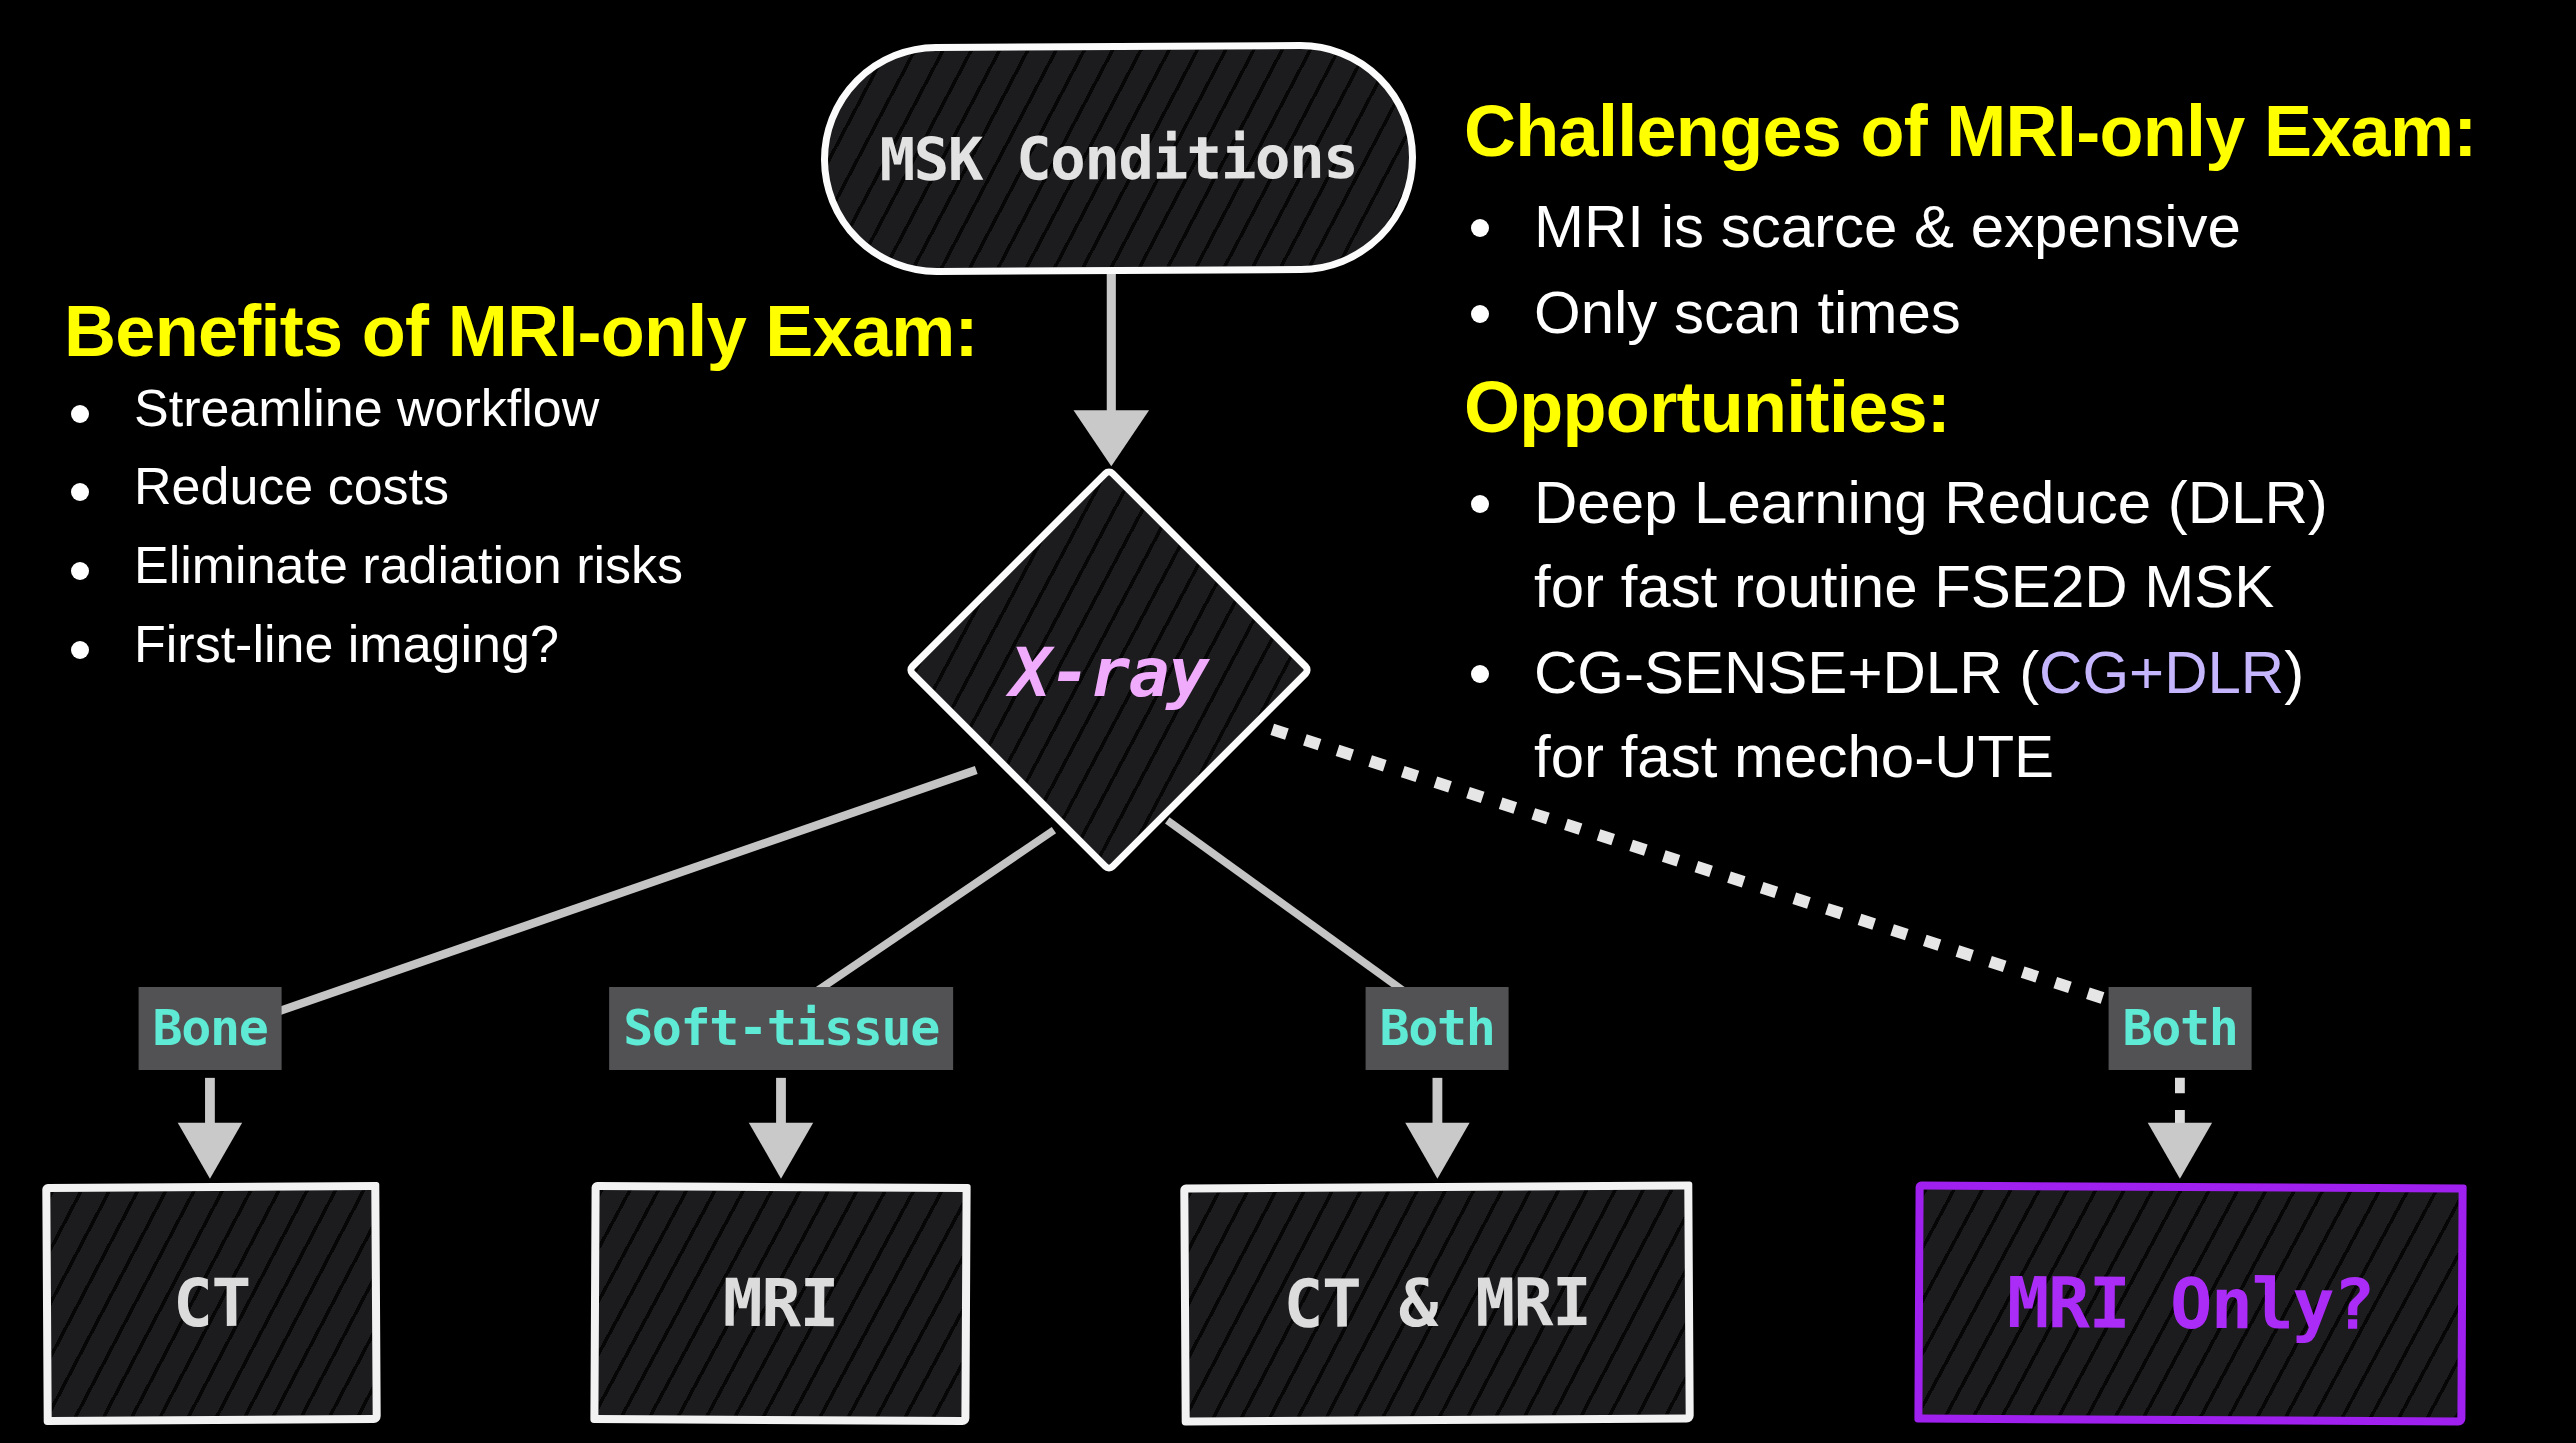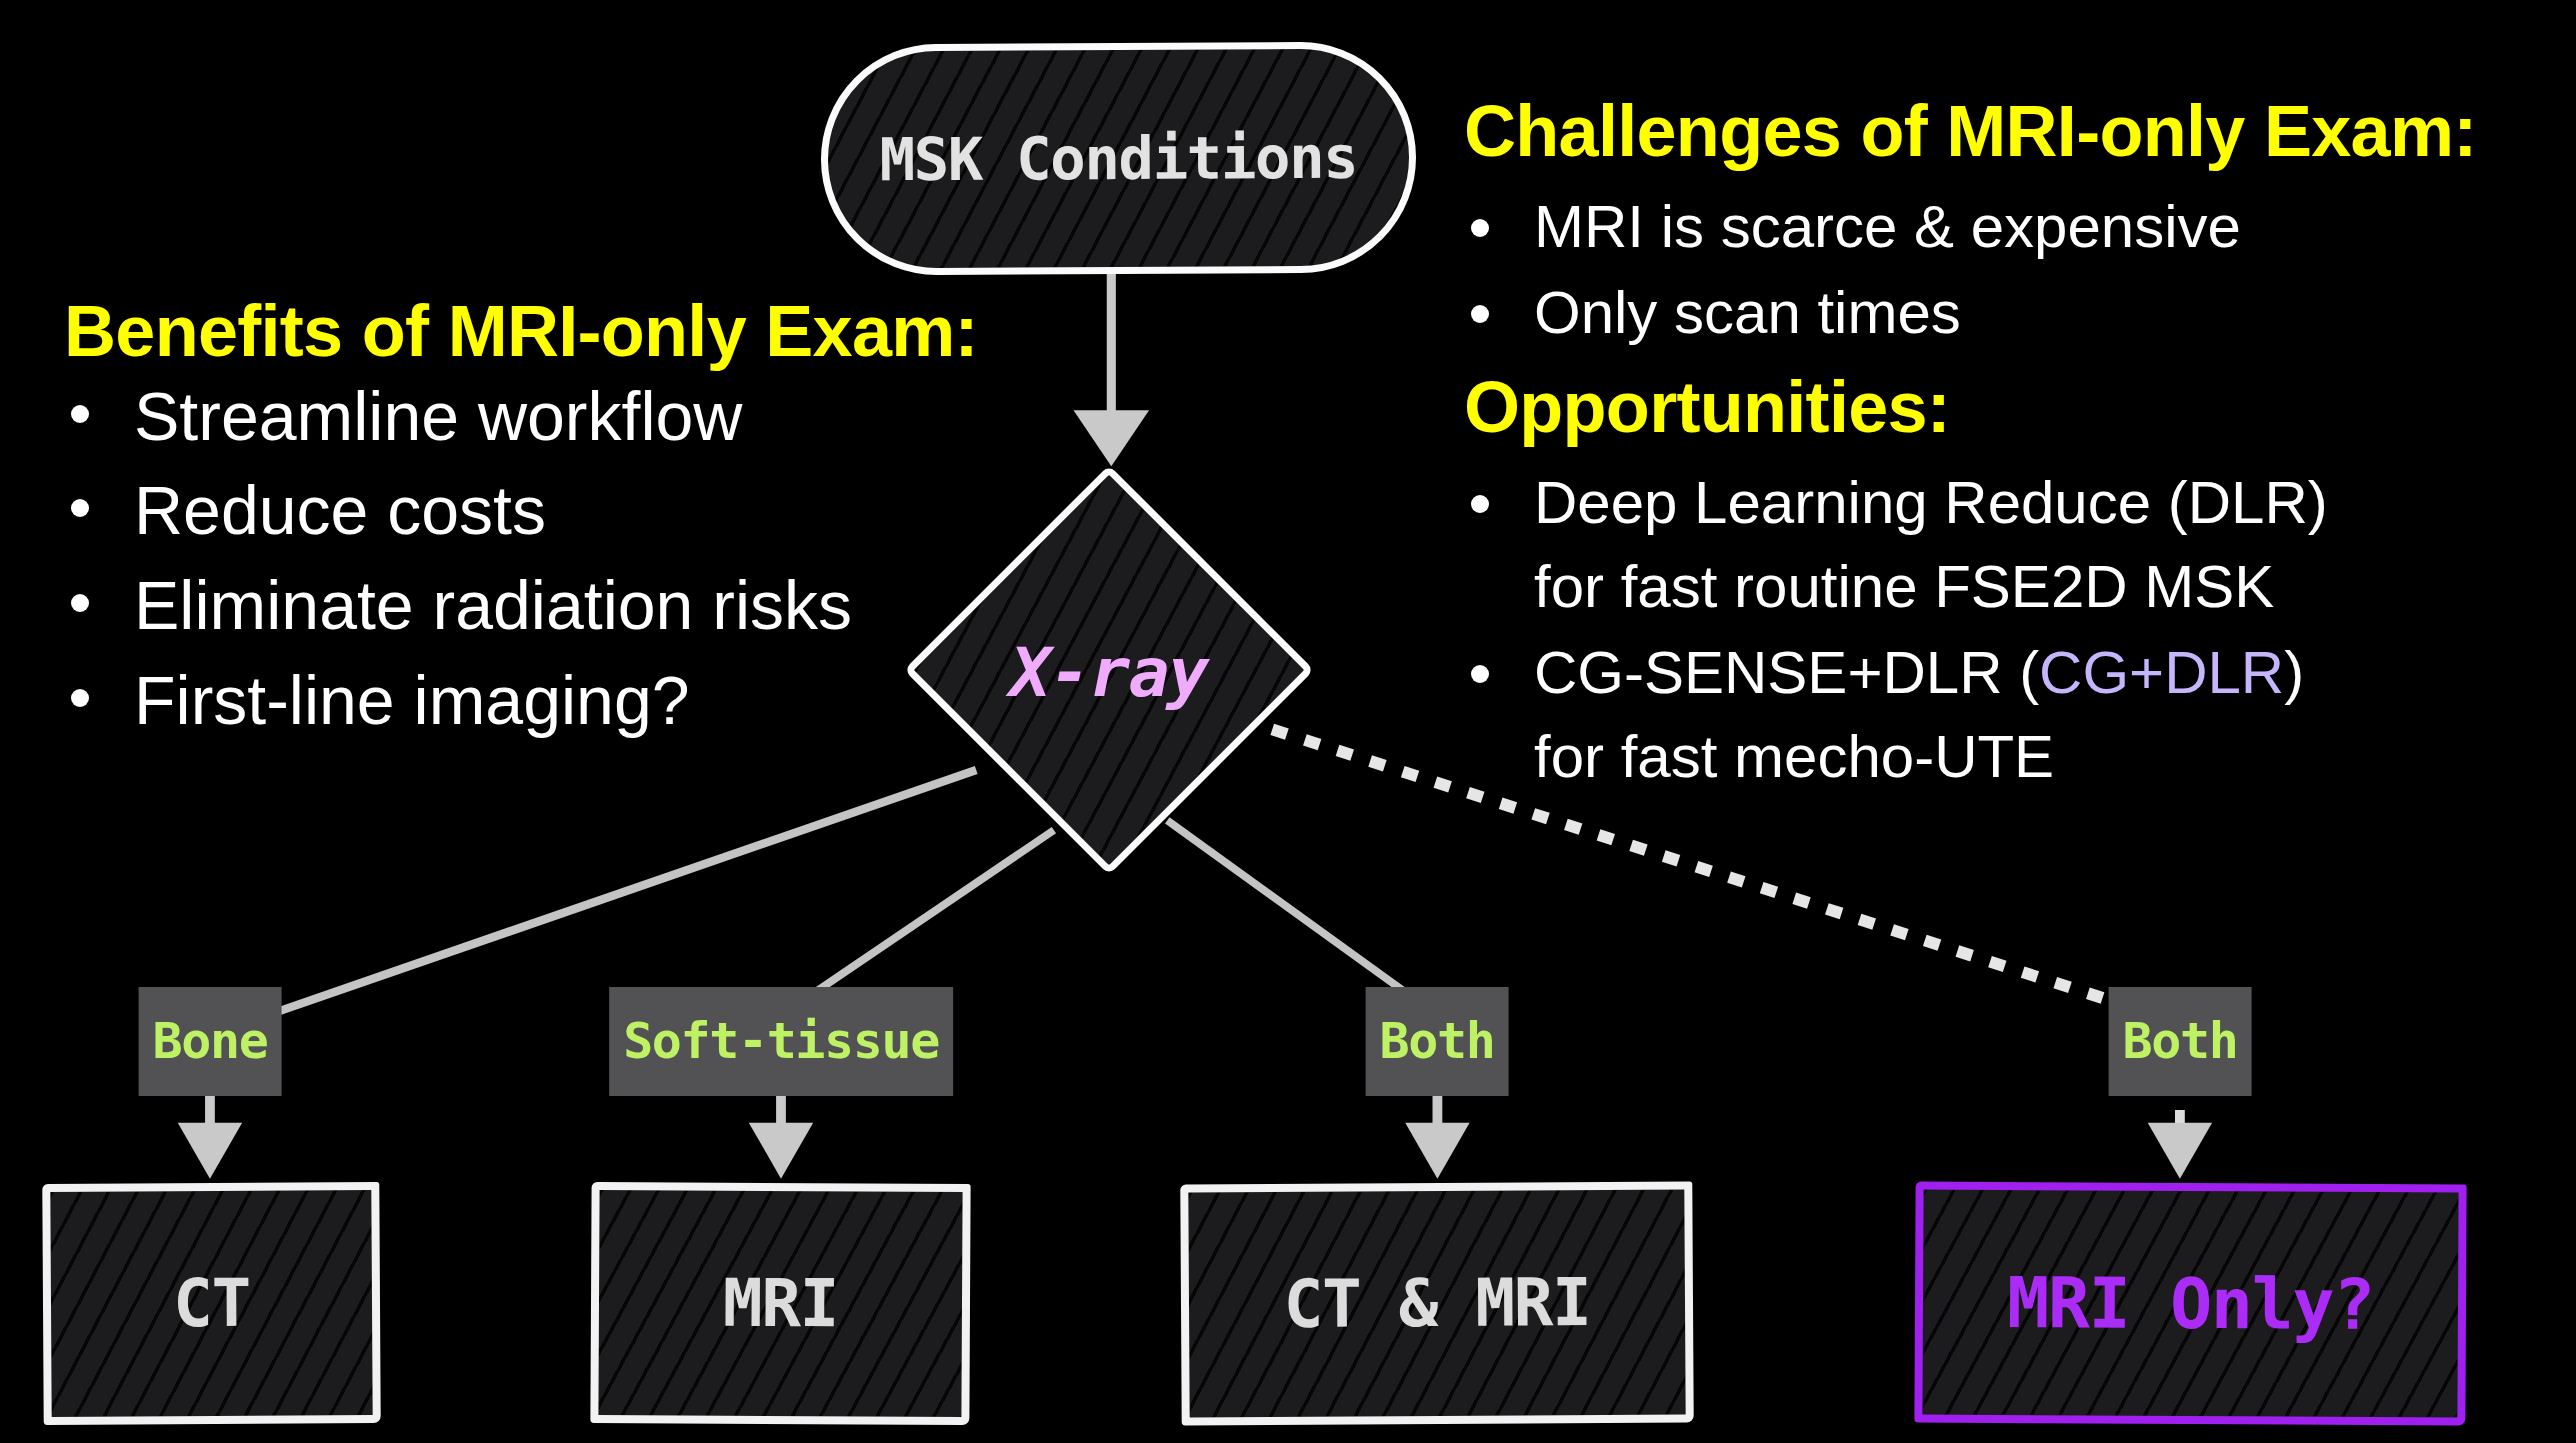--- a/index.html
+++ b/index.html
@@ -35,43 +35,43 @@
     background-image:repeating-linear-gradient(73deg,#060607 0 3.5px,#1c1c1f 3.5px 25px);
   }
   .diamond-label{
     left:969px;top:630px;width:280px;height:84px;z-index:3;
     display:flex;align-items:center;justify-content:center;
     font-size:68px;color:#f0abfc;letter-spacing:-1.4px;font-style:italic;
   }
 
   
   .label-box{
-    top:987px;z-index:2;background:#525254;color:#bef264;
+    top:987px;z-index:2;background:#525254;color:#5eead4;
     font-size:50px;letter-spacing:-1.4px;line-height:1.3;
-    padding:22px 14px;transform:translateX(-50%);
+    padding:9px 14px;transform:translateX(-50%);
   }
 
   
   .outcome{
     top:1183px;height:241px;z-index:2;
     border:8.4px solid #f2f2f2;border-radius:5.6px 2.8px 7px 3.5px;
     display:flex;align-items:center;justify-content:center;
     color:#dcdcdc;font-size:66px;letter-spacing:-1.4px;
   }
   .tilt-a{transform:rotate(-0.35deg);}
   .tilt-b{transform:rotate(0.3deg);}
   .outcome.purple{border-color:#a020f0;color:#ab2bf7;}
 
   
   .panel .h{font-weight:800;font-size:72px;line-height:1.14;color:#ffff00;letter-spacing:-0.7px;}
   .brow{display:grid;grid-template-columns:70px 1fr;align-items:start;color:#ffffff;}
   .dot{width:18px;height:18px;border-radius:50%;background:#fff;margin-left:7px;}
   .panel-left{left:64px;top:290px;width:1050px;}
   .panel-left .bullets{margin-top:9.8px;}
-  .panel-left .brow{font-size:68px;line-height:1.0;margin-bottom:26.6px;}
+  .panel-left .brow{font-size:52px;line-height:1.0;margin-bottom:26.6px;}
   .panel-left .dot{margin-top:23px;}
   .panel-right{left:1464px;top:90px;width:1092px;}
   .panel-right .brow{font-size:60px;line-height:1.4;margin-bottom:2.8px;}
   .panel-right .dot{margin-top:34px;}
   .panel-right .h2{margin-top:10.5px;}
   .panel-right .bullets{margin-top:12.6px;}
   .accent{color:#c4b5fd;}
   .l2{display:block;}
 </style>
 </head>

